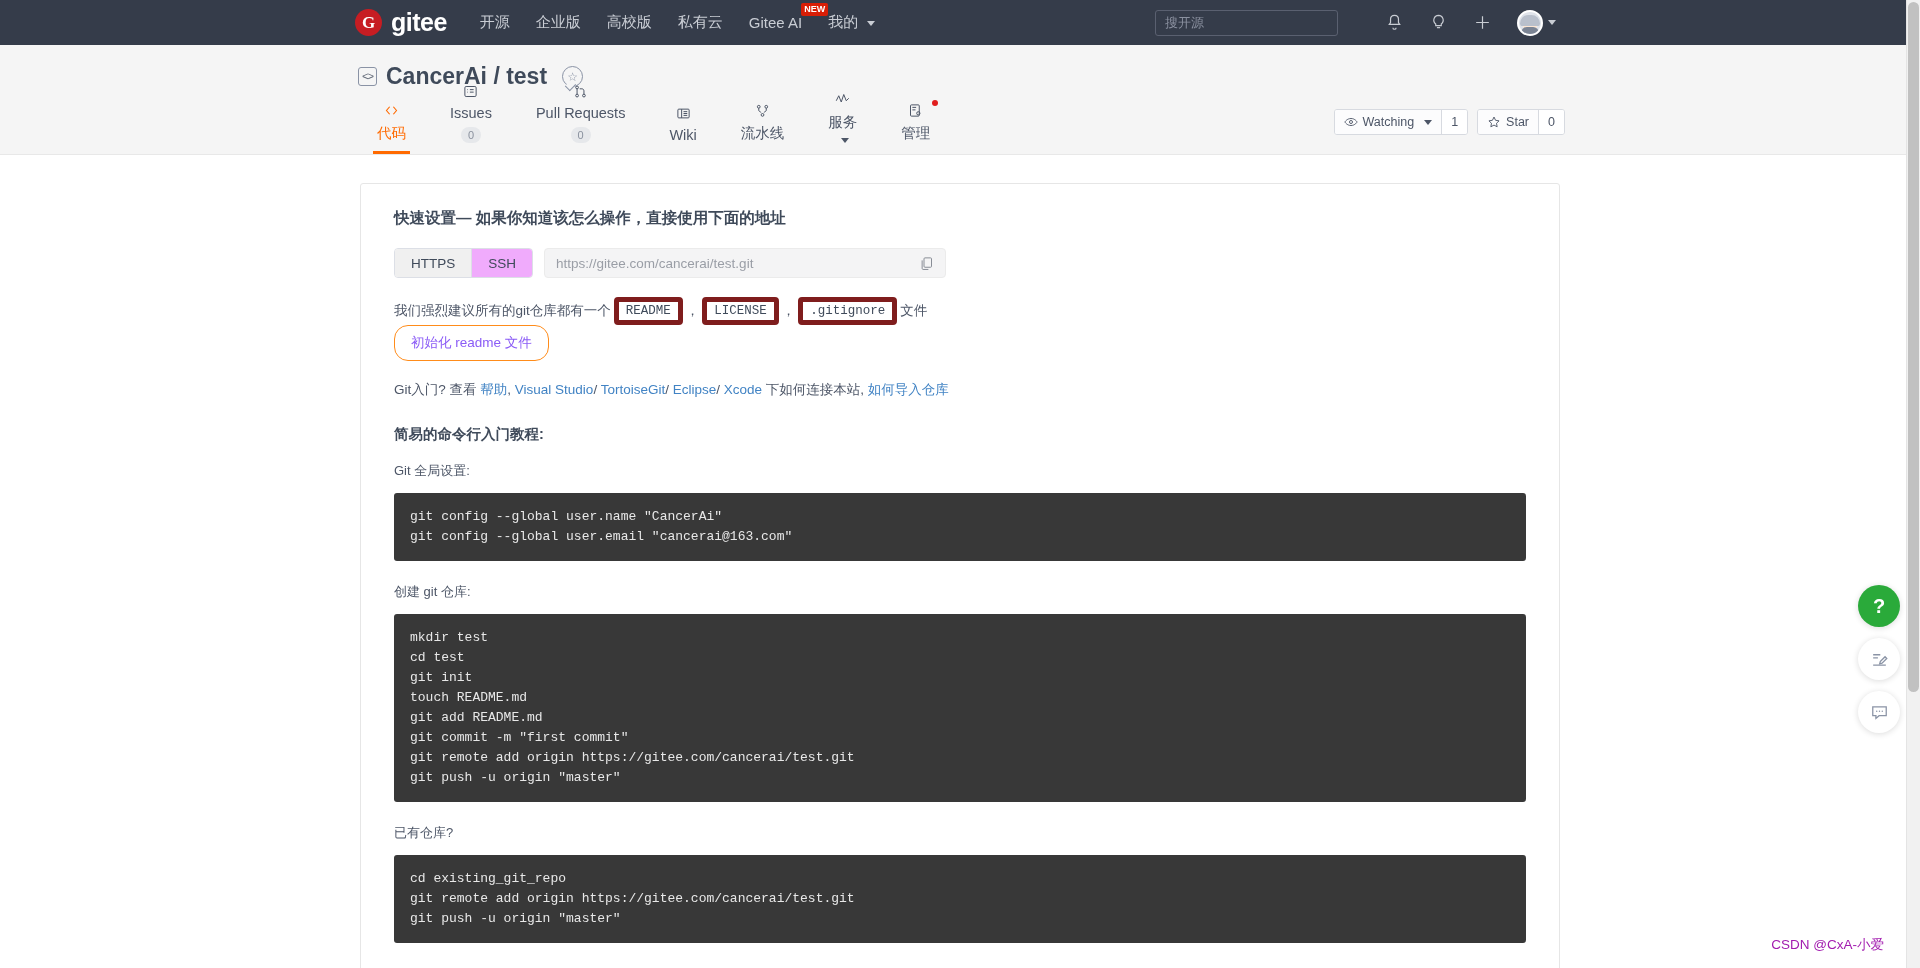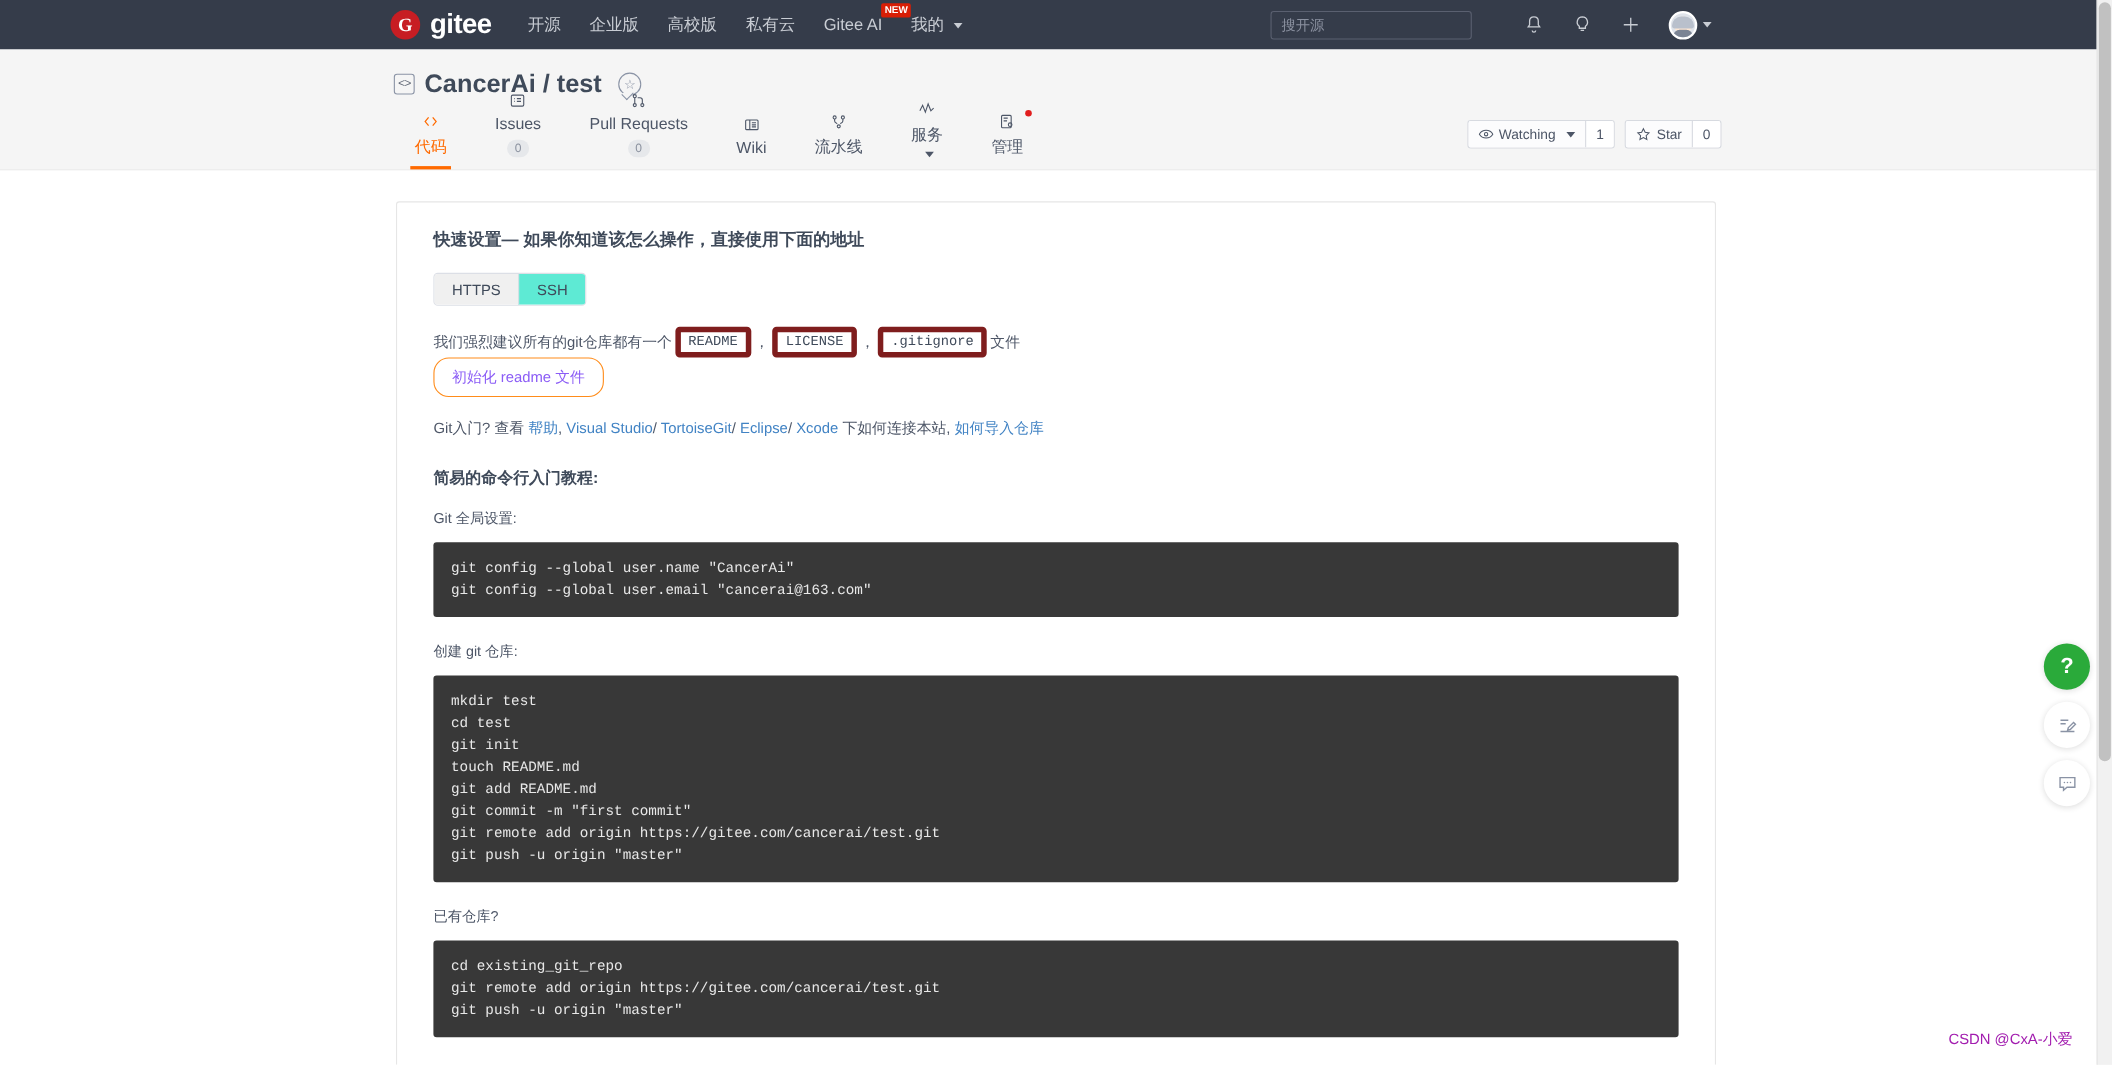--- a/index.html
+++ b/index.html
@@ -299,21 +299,21 @@
     border-radius: 4px;
     overflow: hidden;
     height: 30px;
   }
   .proto {
     padding: 0 16px;
     font-size: 13.5px;
     color: #3f4a5a;
     display: flex; align-items: center;
     cursor: pointer;
-    background: #5eead4;
+    background: #f0abfc;
   }
   .proto.active { background: #f0f0f0; }
   .proto + .proto { border-left: 1px solid #dcdfe6; }
   .url-field {
     margin-left: 11px;
     flex: 0 0 402px;
     height: 30px;
     background: #f4f4f5;
     border: 1px solid #ebebeb;
     border-radius: 4px;
@@ -595,20 +595,29 @@
 <div class="page-body">
   <div class="panel">
 
     <div class="panel-title">快速设置— 如果你知道该怎么操作，直接使用下面的地址</div>
 
     <div class="clone-row">
       <div class="proto-group">
         <div class="proto active">HTTPS</div>
         <div class="proto">SSH</div>
       </div>
+      <div class="url-field">
+        <span class="url-text">https://gitee.com/cancerai/test.git</span>
+        <span class="copy-icon">
+          <svg width="15" height="15" viewBox="0 0 24 24" fill="none" stroke="#888d96" stroke-width="1.6">
+            <rect x="8" y="3" width="12" height="15" rx="1.5"></rect>
+            <path d="M5 7v13c0 .8.7 1.5 1.5 1.5H15"></path>
+          </svg>
+        </span>
+      </div>
     </div>
 
     <div class="rec-line">
       <span>我们强烈建议所有的git仓库都有一个</span>
       <span class="code-chip">README</span>
       <span>，</span>
       <span class="code-chip">LICENSE</span>
       <span>，</span>
       <span class="code-chip">.gitignore</span>
       <span>文件</span>

